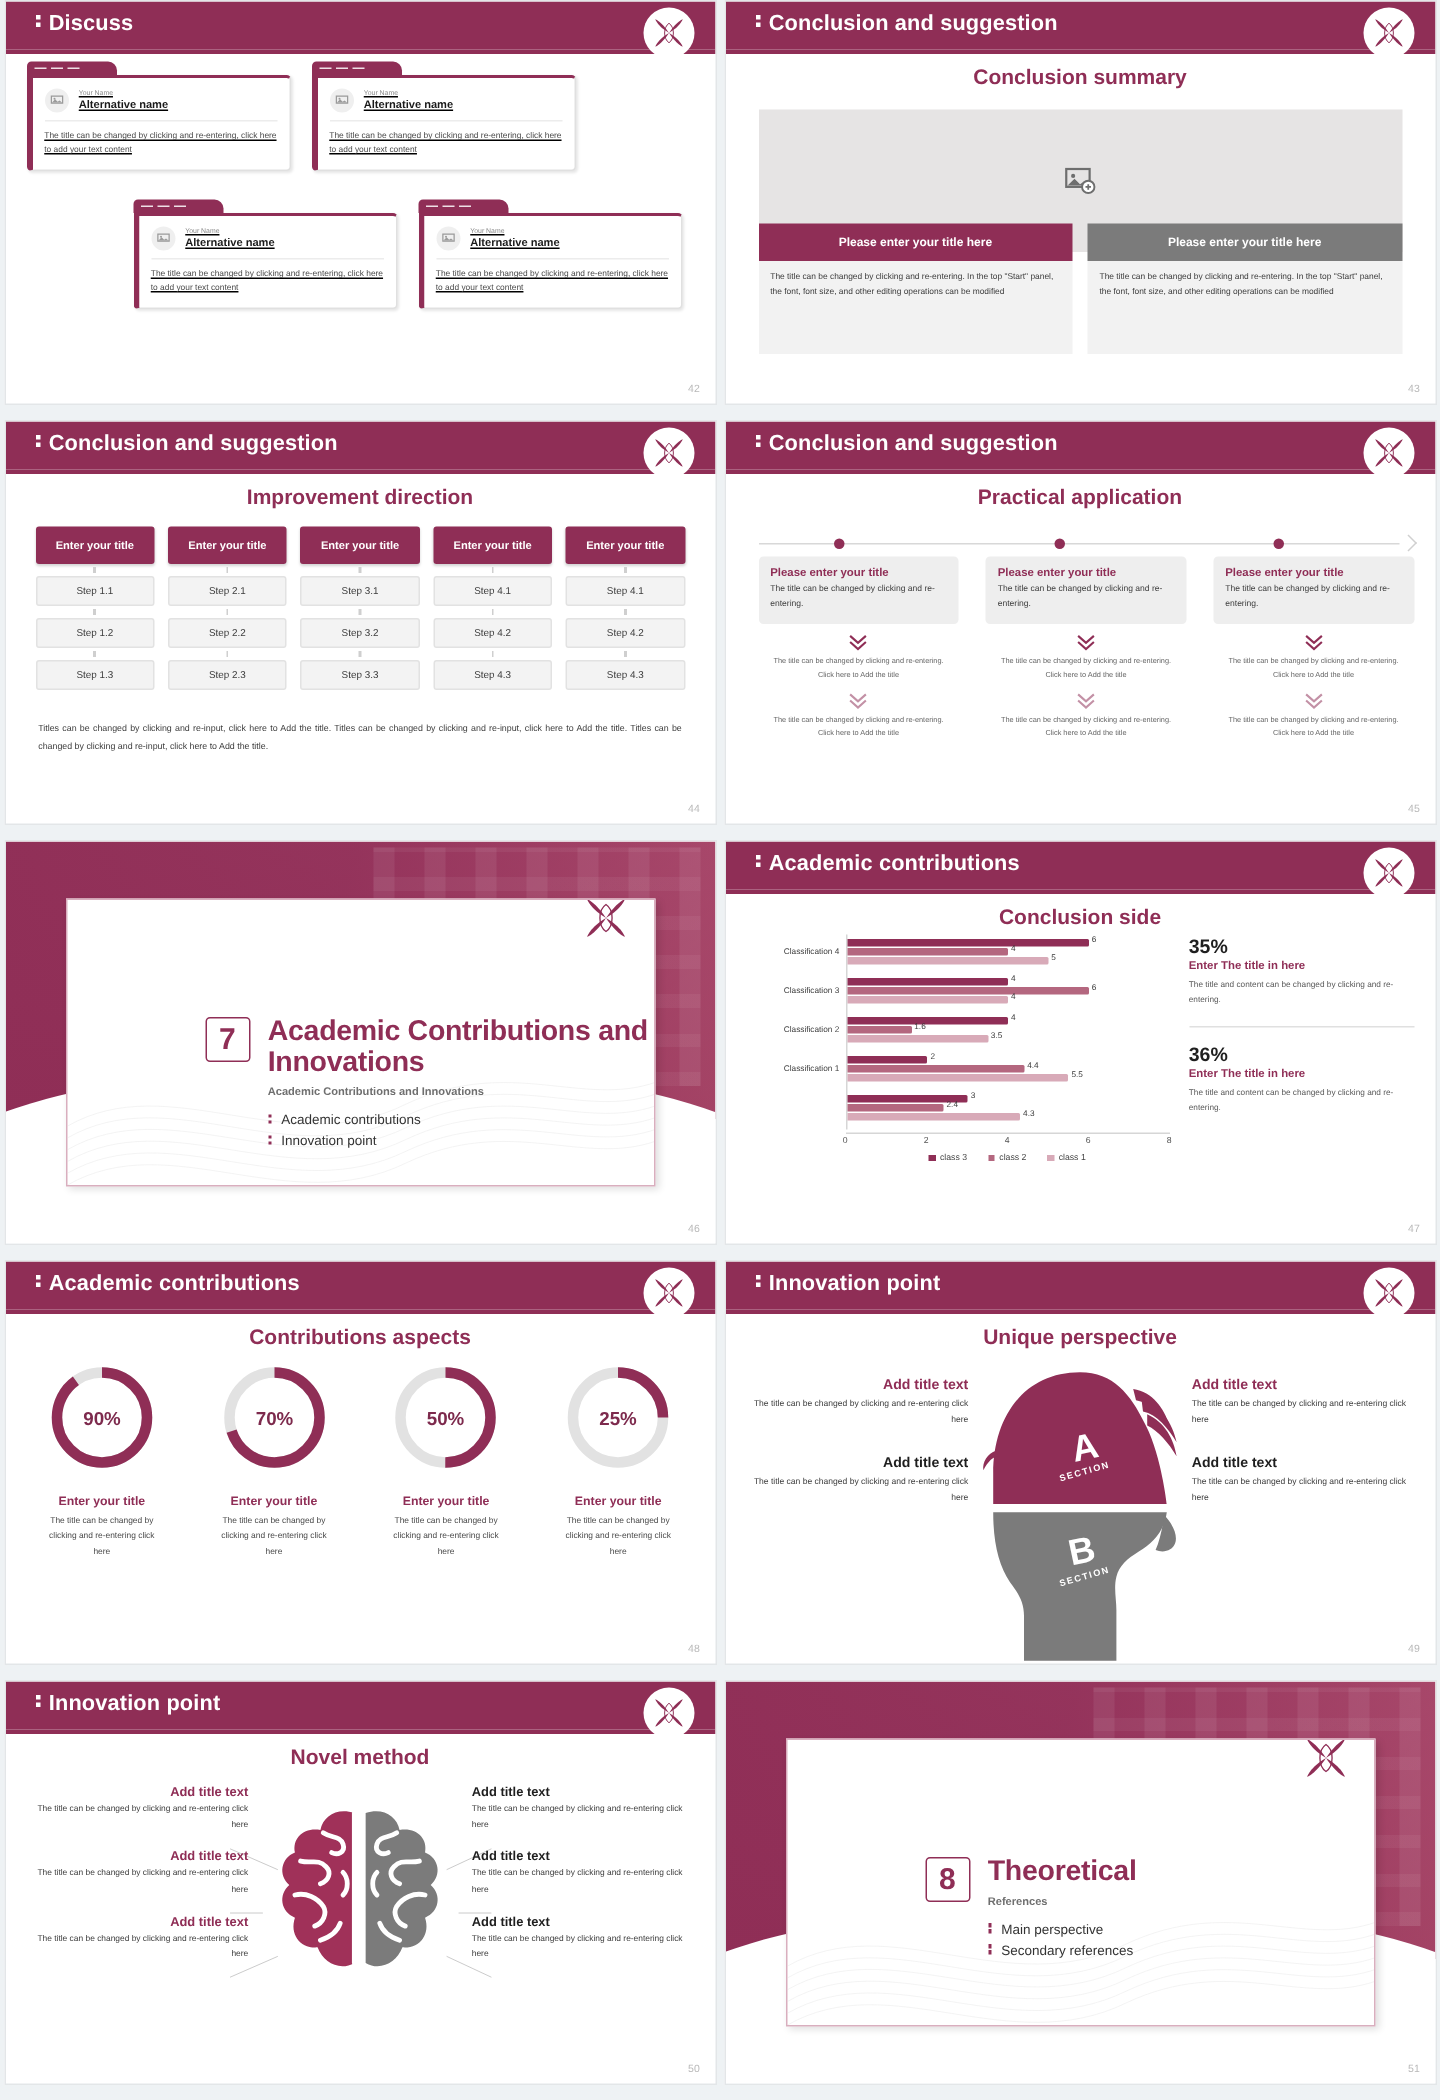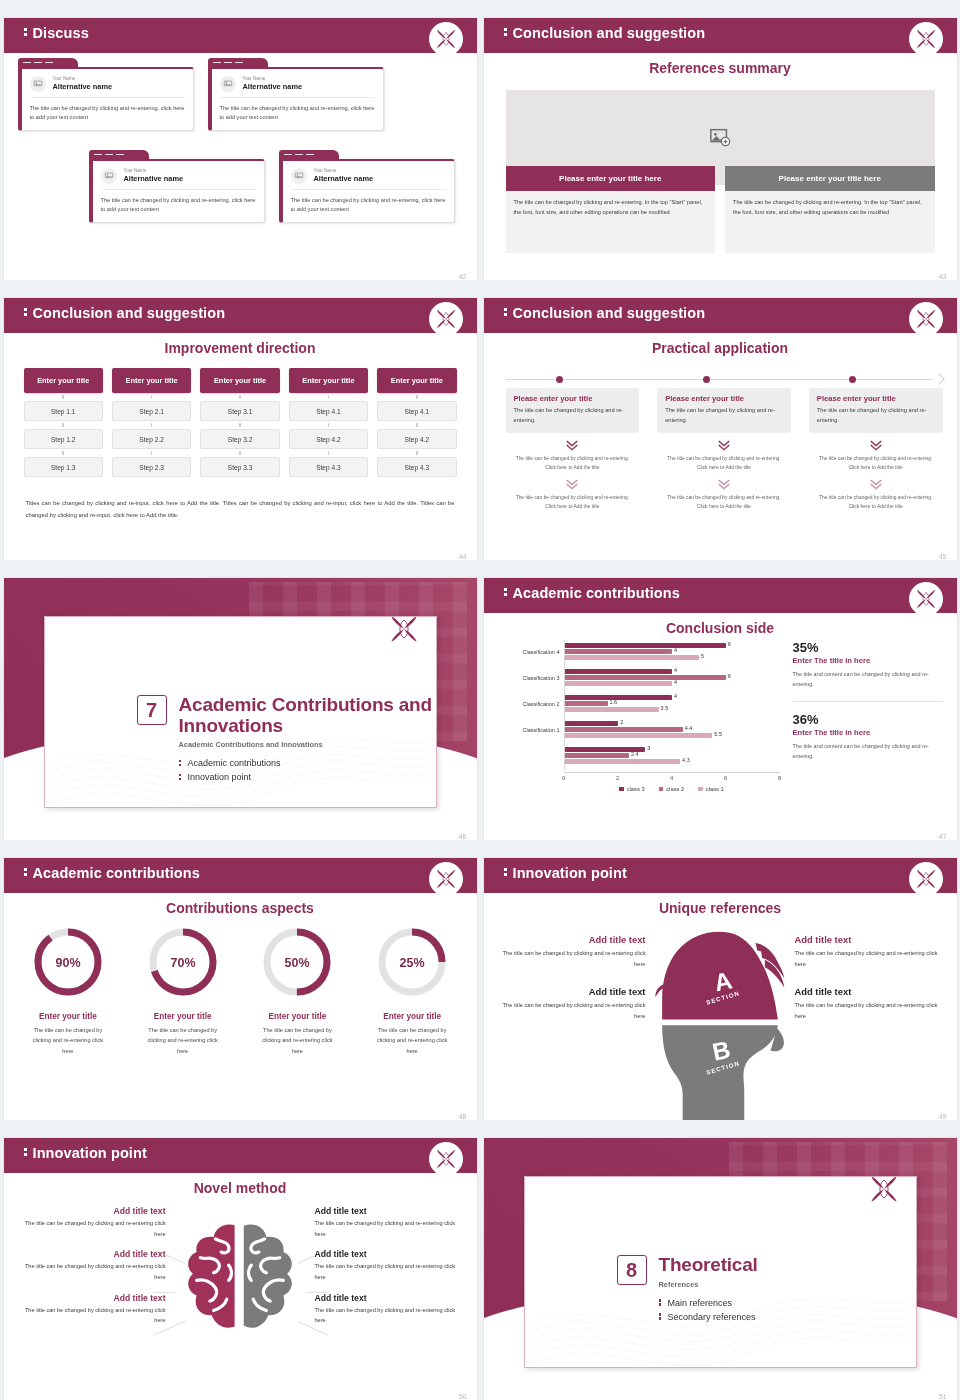--- a/index.html
+++ b/index.html
@@ -12,21 +12,21 @@
   .grid {
     display: grid;
     grid-template-columns: 480px 480px;
     grid-template-rows: repeat(5, 280px);
     width: 960px; height: 1400px;
     background: #e8eef0;
   }
   .slide {
     position: relative;
     width: 475px; height: 270px;
-    margin: 17px auto;
+    margin: 0 auto;
     background: #fff;
     overflow: hidden;
     border: 1px solid #e3e6e8;
   }
   .slide-wrap { position: relative; display: flex; align-items: flex-start; justify-content: center; background:#eef2f4; }
 
   
   .hdr {
     position: absolute; top: 0; left: 0; right: 0; height: 32px;
     background: #8f2e56;
@@ -56,21 +56,21 @@
     position: absolute; right: 10px; bottom: 6px;
     font-size: 7px; color: #b9b9b9;
   }
   .sub-title {
     text-align: center; color: #8f2e56; font-weight: bold;
     font-size: 14px; margin-top: 42px;
   }
 
   
   .folders { position:absolute; inset: 36px 10px 16px 10px; }
-  .folder { position:absolute; width: 176px; }
+  .folder { position:absolute; width: 176px; text-decoration: underline; }
   .folder .tab {
     width: 60px; height: 9px; background: #8f2e56;
     border-radius: 3px 6px 0 0; position:relative;
     display:flex; align-items:center; gap:3px; padding-left:5px;
   }
   .folder .tab span { display:block; width:8px; height:1.6px; background:#fff; opacity:.85; }
   .folder .body {
     background:#fff; border:1px solid #e0e0e0; border-left: 4px solid #8f2e56;
     border-top: 2px solid #8f2e56;
     border-radius: 0 3px 3px 3px;
@@ -356,21 +356,21 @@
               <path d="M20 20 C12 8 6 6 6 6 C6 6 8 13 20 20z"></path>
               <path d="M20 20 C28 8 34 6 34 6 C34 6 32 13 20 20z"></path>
               <path d="M20 20 C12 32 6 34 6 34 C6 34 8 27 20 20z"></path>
               <path d="M20 20 C28 32 34 34 34 34 C34 34 32 27 20 20z"></path>
             </g>
             <g fill="none" stroke="#8f2e56" stroke-width="1">
               <path d="M20 10 C26 14 26 26 20 30 C14 26 14 14 20 10z"></path>
             </g>
           </svg>
     </div>
-    <div class="sub-title">References summary</div>
+    <div class="sub-title">Conclusion summary</div>
     <div class="cs-band"></div>
     <div class="cs-imgicon">
       <svg viewBox="0 0 24 24">
             <rect x="2" y="4" width="17" height="13" fill="none" stroke="#6e6e6e" stroke-width="1.6"></rect>
             <circle cx="7" cy="9" r="1.5" fill="#6e6e6e"></circle>
             <path d="M3 16l5-5 4 4 3-2 4 3z" fill="#6e6e6e"></path>
             <circle cx="18" cy="17" r="4.5" fill="#fff" stroke="#6e6e6e" stroke-width="1.4"></circle>
             <path d="M18 15v4M16 17h4" stroke="#6e6e6e" stroke-width="1.3"></path>
           </svg>
     </div>
@@ -799,21 +799,21 @@
               <path d="M20 20 C12 8 6 6 6 6 C6 6 8 13 20 20z"></path>
               <path d="M20 20 C28 8 34 6 34 6 C34 6 32 13 20 20z"></path>
               <path d="M20 20 C12 32 6 34 6 34 C6 34 8 27 20 20z"></path>
               <path d="M20 20 C28 32 34 34 34 34 C34 34 32 27 20 20z"></path>
             </g>
             <g fill="none" stroke="#8f2e56" stroke-width="1">
               <path d="M20 10 C26 14 26 26 20 30 C14 26 14 14 20 10z"></path>
             </g>
           </svg>
     </div>
-    <div class="sub-title">Unique references</div>
+    <div class="sub-title">Unique perspective</div>
 
     <div class="head-wrap">
       <svg viewBox="0 0 160 210" width="150" height="196">
         <path d="M80 2 C40 2 18 34 18 74 L18 96 L142 96 C142 96 138 60 126 38 C116 18 104 2 80 2 Z" fill="#8f2e56"></path>
         <path d="M118 14 C132 16 140 28 144 40 C139 32 131 24 120 22z" fill="#8f2e56"></path>
         <path d="M124 22 C138 26 146 38 149 52 C143 42 135 32 125 30z" fill="#8f2e56"></path>
         <path d="M128 32 C141 38 147 50 149 62 C143 52 136 44 128 40z" fill="#8f2e56"></path>
         <path d="M20 58 C14 60 10 66 11 72 C14 66 18 62 22 62z" fill="#8f2e56"></path>
         <path d="M18 102 L142 102 C140 116 132 124 122 130 C114 135 108 140 106 148 C104 156 106 164 106 172 L106 208 L40 208 L40 176 C40 166 36 160 30 152 C22 140 18 124 18 102 Z" fill="#7b7b7b"></path>
         <path d="M140 104 C146 110 150 118 148 124 C146 130 139 131 134 129 C137 122 139 113 140 104z" fill="#7b7b7b"></path>
@@ -969,21 +969,21 @@
           <div class="num-box">8</div>
           <div>
             <div class="div-h1">Theoretical</div>
             <div class="div-h2">References</div>
             <ul class="div-bullets">
               <li>
                     <span class="bdots">
                       <i></i>
                       <i></i>
                     </span>
-                    <span>Main references</span>
+                    <span>Main perspective</span>
                   </li>
               <li>
                     <span class="bdots">
                       <i></i>
                       <i></i>
                     </span>
                     <span>Secondary references</span>
                   </li>
             </ul>
           </div>

